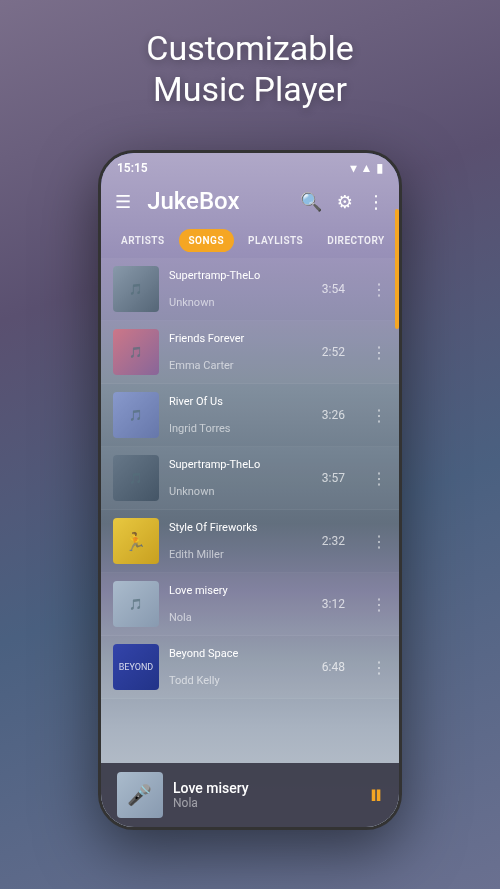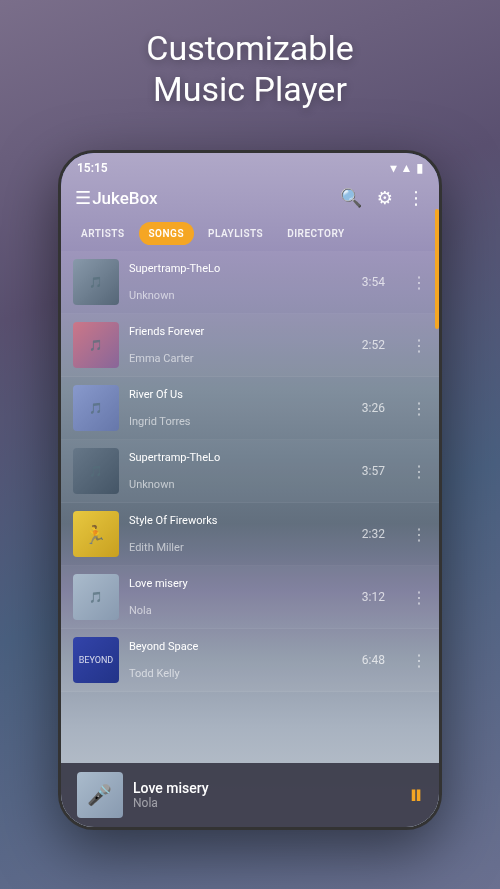--- a/index.html
+++ b/index.html
@@ -33,21 +33,21 @@
       line-height: 1.2;
       text-shadow: 0 2px 8px rgba(0,0,0,0.3);
     }
 
     
     .phone-frame {
       position: absolute;
       top: 150px;
       left: 50%;
       transform: translateX(-50%);
-      width: 384px;
+      width: 304px;
       height: 680px;
       background: #1a1a2e;
       border-radius: 36px;
       border: 3px solid #333;
       overflow: hidden;
       z-index: 3;
       box-shadow: 0 20px 60px rgba(0,0,0,0.5);
     }
 
     
@@ -101,23 +101,23 @@
       position: relative;
       z-index: 10;
       display: flex;
       align-items: center;
       padding: 8px 14px;
       color: white;
     }
 
     .app-bar-title {
       flex: 1;
-      font-size: 17px;
+      font-size: 24px;
       font-weight: 500;
-      margin-left: 1px;
+      margin-left: 16px;
     }
 
     .app-bar-icons {
       display: flex;
       gap: 14px;
       align-items: center;
     }
 
     .icon-btn {
       color: white;

